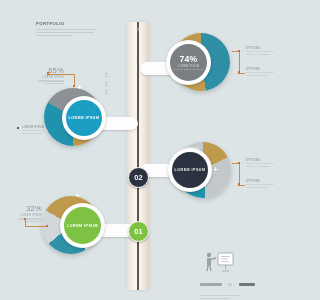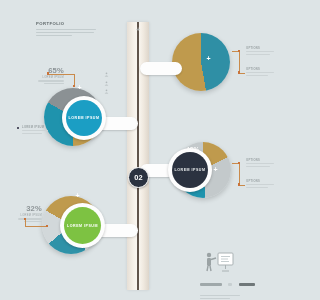--- a/index.html
+++ b/index.html
@@ -82,21 +82,21 @@
   .stat-sub2{font-size:2.2px;color:#c3c9ca;letter-spacing:.2px;margin-top:.8px;}
 
   
   .plus{
     position:absolute;width:7px;height:7px;z-index:7;
     color:#fff;font-size:7px;line-height:7px;text-align:center;font-weight:bold;
   }
 
   
   .pct-block{position:absolute;z-index:4;}
-  .pct-num{font-size:7.6px;font-weight:bold;color:#8d9497;letter-spacing:.2px;}
+  .pct-num{font-size:7.6px;font-weight:normal;color:#8d9497;letter-spacing:.2px;}
   .pct-cap{font-size:2.6px;color:#9aa2a4;letter-spacing:.3px;margin-top:1px;}
   .pct-lines{margin-top:1.4px;}
   .pct-lines .l{height:1.3px;background:#c8d0d2;border-radius:1px;margin-bottom:1.2px;}
 
   
   .leader{position:absolute;background:#c98a4b;z-index:4;}
   .dot{position:absolute;width:2.4px;height:2.4px;background:#c9733a;z-index:5;}
 
   
   .opt{position:absolute;width:34px;z-index:4;}
@@ -133,20 +133,27 @@
   <div class="band"></div>
   <div class="band-line"></div>
   <div class="band-top">+</div>
 
   <div class="donut-shadow" style="left:172px;top:33px;width:58px;height:58px;"></div>
   <div class="donut" style="left:172px;top:33px;width:58px;height:58px;
        background:conic-gradient(from 0deg,#2f8fa5 0deg 170deg,#bf9a4d 170deg 360deg);"></div>
 
   <div class="pod" style="left:140px;top:62px;width:42px;border-radius:7px;"></div>
 
+  <div class="core-wrap" style="left:166px;top:40px;width:45px;height:45px;">
+    <div class="stat-core" style="width:37px;height:37px;">
+      <div class="stat-pct">74%</div>
+      <div class="stat-sub">LOREM IPSUM</div>
+      <div class="stat-sub2">dolor sit amet consectetur</div>
+    </div>
+  </div>
 
   <div class="plus" style="left:205px;top:55px;">+</div>
 
   <div class="leader" style="left:232px;top:51px;width:8px;height:.9px;"></div>
   <div class="leader" style="left:239px;top:51px;width:.9px;height:22px;"></div>
   <div class="leader" style="left:239px;top:72.5px;width:6px;height:.9px;"></div>
   <div class="dot" style="left:238px;top:49.8px;"></div>
   <div class="dot" style="left:238px;top:71.3px;"></div>
 
   <div class="opt" style="left:246px;top:47px;">
@@ -272,20 +279,23 @@
       <div class="l" style="width:18px;margin-left:16px;"></div>
     </div>
   </div>
   <div class="leader" style="left:25px;top:219px;width:.9px;height:8px;"></div>
   <div class="leader" style="left:25px;top:226px;width:22px;height:.9px;"></div>
   <div class="dot" style="left:24px;top:217.8px;"></div>
   <div class="dot" style="left:46px;top:224.8px;"></div>
 
   <div class="node" style="left:128px;top:167px;background:#2b3240;text-align:right;">
     <span>02</span>
+  </div>
+  <div class="node" style="left:128px;top:221px;background:#7dc242;">
+    <span>01</span>
   </div>
 
   <div class="figure">
     <svg width="30" height="20" viewBox="0 0 30 20">
       <rect x="14" y="1" width="15" height="12" rx="1" fill="#ffffff" stroke="#aab2b4" stroke-width="1"></rect>
       <line x1="17" y1="4.5" x2="26" y2="4.5" stroke="#c6ced0" stroke-width="1"></line>
       <line x1="17" y1="7" x2="24" y2="7" stroke="#c6ced0" stroke-width="1"></line>
       <line x1="17" y1="9.5" x2="25" y2="9.5" stroke="#c6ced0" stroke-width="1"></line>
       <line x1="21.5" y1="13" x2="21.5" y2="17" stroke="#aab2b4" stroke-width="1"></line>
       <line x1="18" y1="19" x2="25" y2="19" stroke="#aab2b4" stroke-width="1"></line>

